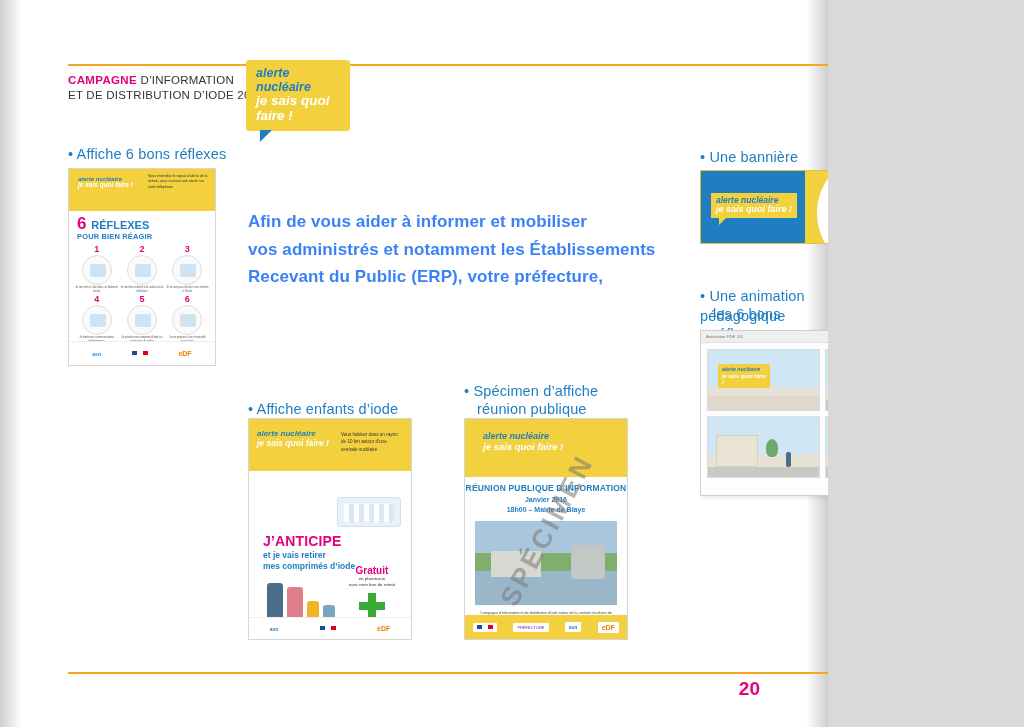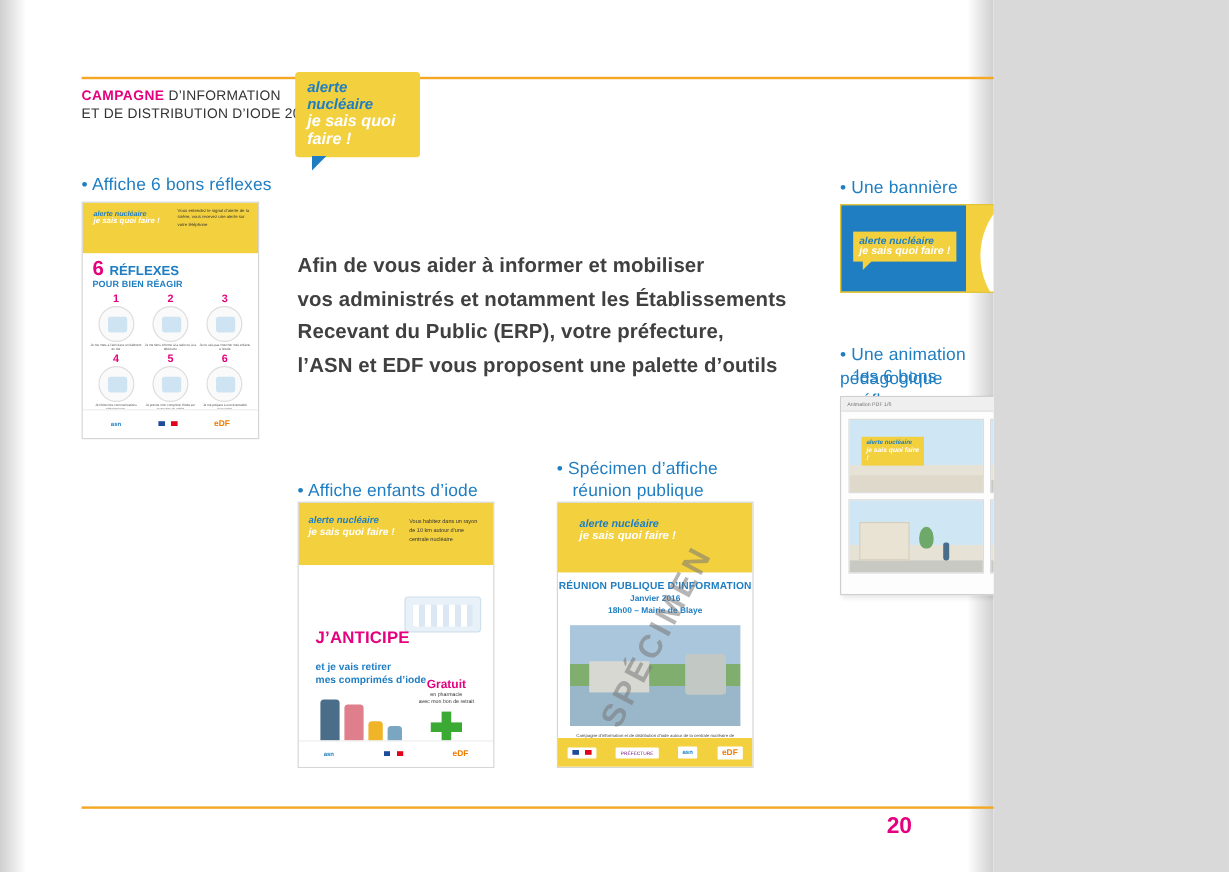--- a/index.html
+++ b/index.html
@@ -55,21 +55,21 @@
     position: absolute;
     font-size: 14.5px;
     color: #1f7ec2;
     letter-spacing: .01em;
     line-height: 1.35;
   }
 
   
   #intro {
     position: absolute; left: 248px; top: 208px; width: 420px;
-    font-size: 17px; font-weight: bold; color: #404040;
+    font-size: 17px; font-weight: bold; color: #3b82f6;
     line-height: 1.62; letter-spacing: .005em;
   }
 
   
   .poster {
     position: absolute;
     background: #ffffff;
     border: 1px solid #d6d6d6;
     overflow: hidden;
   }
@@ -120,21 +120,21 @@
   #poster-iode .mini-bubble .l1 { color:#1f7ec2; font-size:8px; font-weight:bold; font-style:italic; }
   #poster-iode .mini-bubble .l2 { color:#fff; font-size:8.5px; font-weight:bold; font-style:italic; }
   #poster-iode .mini-txt { position:absolute; right:8px; top:12px; width:62px; font-size:4.6px; color:#333; line-height:1.6; }
   #poster-iode .body { position:relative; height:170px; background:#fff; }
   #poster-iode .pills {
     position:absolute; right:10px; top:26px; width:64px; height:30px;
     background:#e9f1f8; border:1px solid #cfe0ee; border-radius:3px;
   }
   #poster-iode .pills:after{ content:""; position:absolute; left:6px; top:6px; width:50px; height:18px;
     background:repeating-linear-gradient(90deg,#fff 0 5px,#dbe8f3 5px 10px); border-radius:2px; }
-  #poster-iode .t1 { position:absolute; left:14px; top:52px; color:#e5007d; font-size:14px; font-weight:bold; letter-spacing:.01em;}
+  #poster-iode .t1 { position:absolute; left:14px; top:62px; color:#e5007d; font-size:14px; font-weight:bold; letter-spacing:.01em;}
   #poster-iode .t2 { position:absolute; left:14px; top:79px; color:#1f7ec2; font-size:8.5px; font-weight:bold;}
   #poster-iode .t3 { position:absolute; left:14px; top:90px; color:#1f7ec2; font-size:8.5px; font-weight:bold;}
   #poster-iode .fam { position:absolute; left:18px; bottom:6px; width:78px; height:62px; }
   #poster-iode .fam .p { position:absolute; bottom:0; border-radius:3px 3px 0 0; }
   #poster-iode .gratuit { position:absolute; right:16px; bottom:52px; text-align:center; }
   #poster-iode .gratuit .g { color:#e5007d; font-size:10px; font-weight:bold; }
   #poster-iode .gratuit .s { color:#333; font-size:4.4px; line-height:1.5; }
   #poster-iode .cross { position:absolute; right:26px; bottom:22px; width:26px; height:26px; }
   #poster-iode .cross:before, #poster-iode .cross:after {
     content:""; position:absolute; background:#3aaa35; }
@@ -251,21 +251,20 @@
   <div class="bullet" style="left:700px; top:287px;">• Une animation pédagogique</div>
   <div class="bullet" style="left:713px; top:305px;">les 6 bons réflexes</div>
   <div class="bullet" style="left:248px; top:400px;">• Affiche enfants d’iode</div>
   <div class="bullet" style="left:464px; top:382px;">• Spécimen d’affiche</div>
   <div class="bullet" style="left:477px; top:400px;">réunion publique</div>
 
   <div id="intro">
     <div>Afin de vous aider à informer et mobiliser</div>
     <div>vos administrés et notamment les Établissements</div>
     <div>Recevant du Public (ERP), votre préfecture,</div>
-    <div>l’ASN et EDF vous proposent une palette d’outils</div>
   </div>
 
   <div class="poster" id="poster-reflexes">
     <div class="p-top">
       <div class="mini-bubble">
         <div class="l1">alerte nucléaire</div>
         <div class="l2">je sais quoi faire !</div>
       </div>
       <div class="mini-txt">Vous entendez le signal d’alerte de la sirène, vous recevez une alerte sur votre téléphone</div>
     </div>

